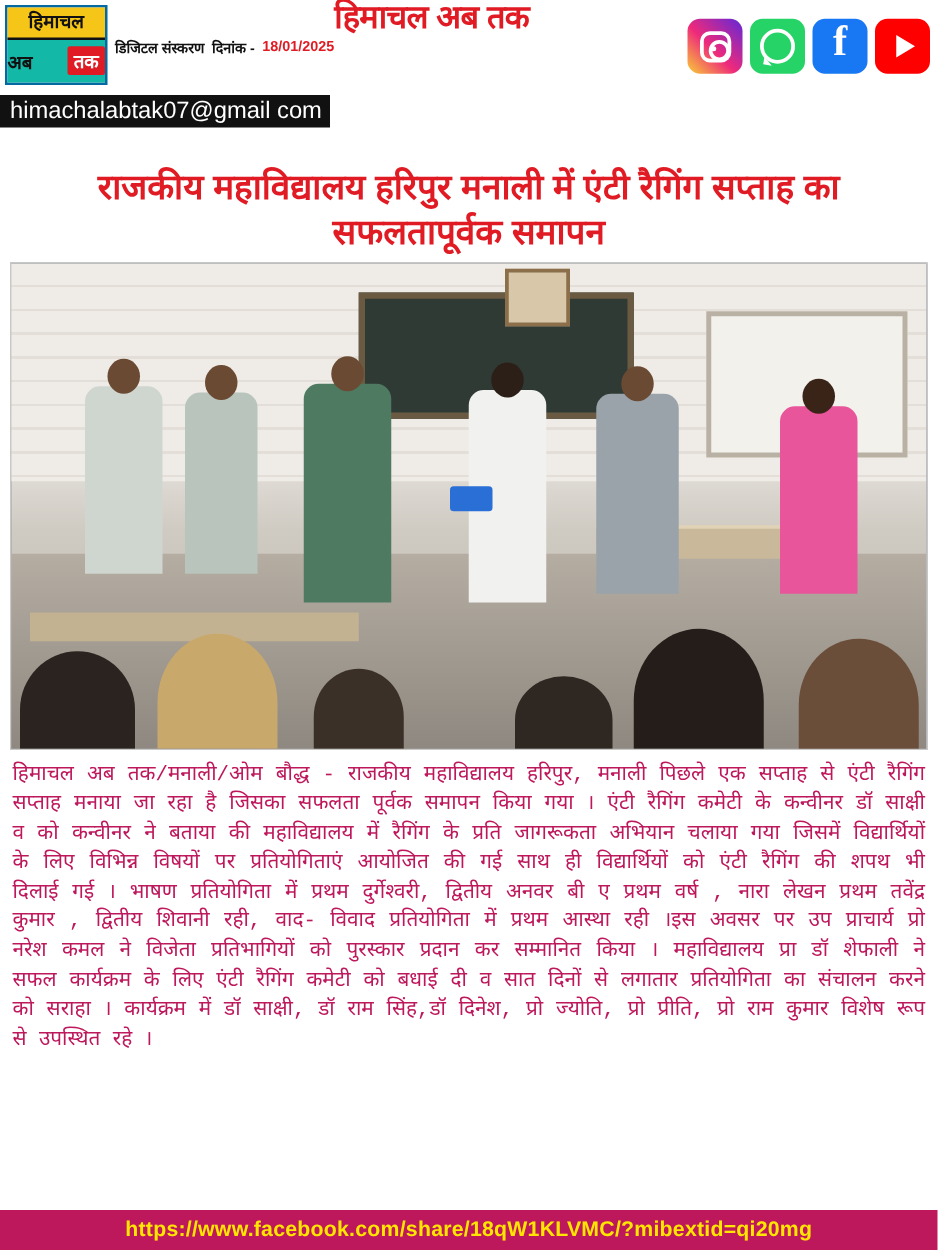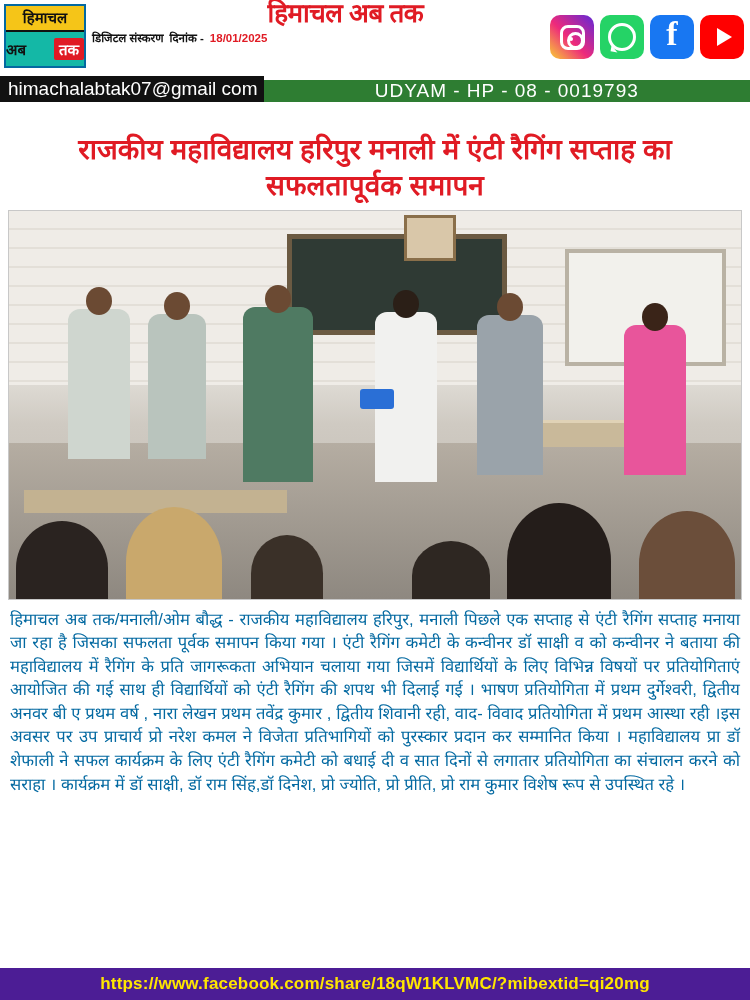--- a/index.html
+++ b/index.html
@@ -282,29 +282,30 @@
     width: 26px; height: 28px;
     border-radius: 50%;
     background: #6b4a33;
   }
 
   
   .body-text {
     padding: 8px 10px 2px 10px;
     font-size: 16.6px;
     line-height: 1.42;
-    color: #0369a1;
+    color: #be185d;
     text-align: justify;
     flex: 1;
     overflow: hidden;
+    font-family: Liberation Mono, monospace;
   }
 
   
   .footer-link {
-    background: #4c1d95;
+    background: #be185d;
     color: #ffe600;
     text-align: center;
     font-size: 17px;
     font-weight: bold;
     padding: 6px 4px;
     letter-spacing: 0.2px;
     white-space: nowrap;
     overflow: hidden;
   }
 </style>
@@ -344,21 +345,20 @@
         <span>f</span>
       </div>
       <div class="sicon yt">
         <div class="tri"></div>
       </div>
     </div>
   </div>
 
   <div class="contact-bar">
     <div class="email">himachalabtak07@gmail com</div>
-    <div class="udyam">UDYAM - HP - 08 - 0019793</div>
   </div>
 
   <div class="headline">राजकीय महाविद्यालय हरिपुर मनाली में एंटी रैगिंग सप्ताह का सफलतापूर्वक समापन</div>
 
   <div class="photo-wrap">
     <div class="photo">
       <div class="wall"></div>
       <div class="blackboard"></div>
       <div class="board-right"></div>
       <div class="portrait"></div>

